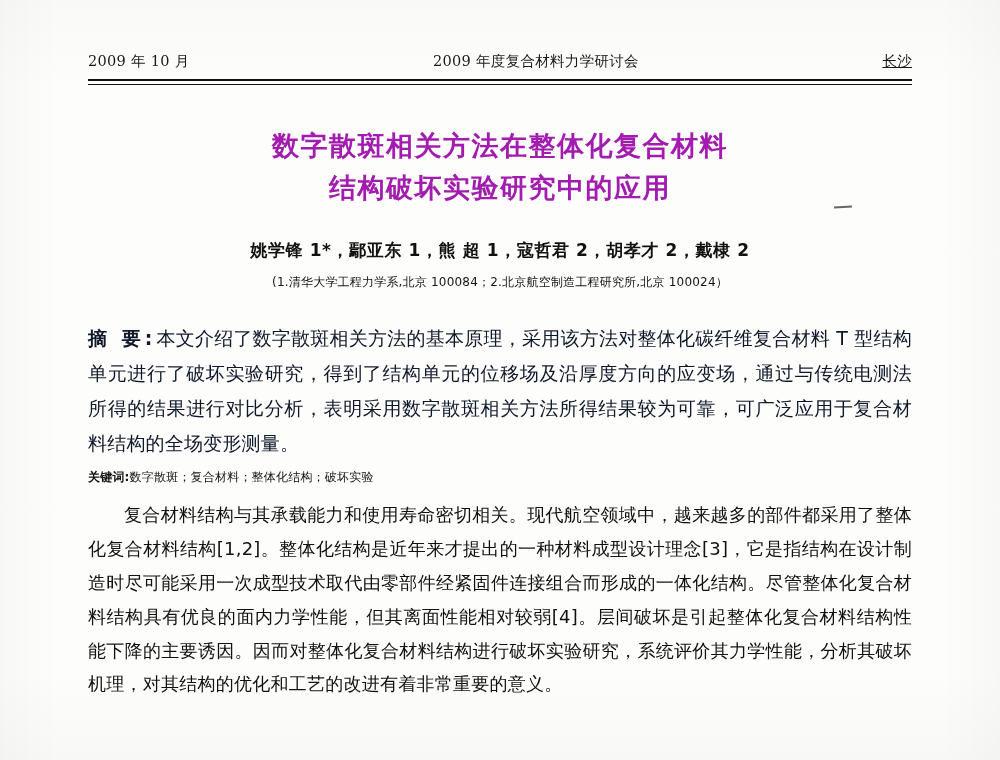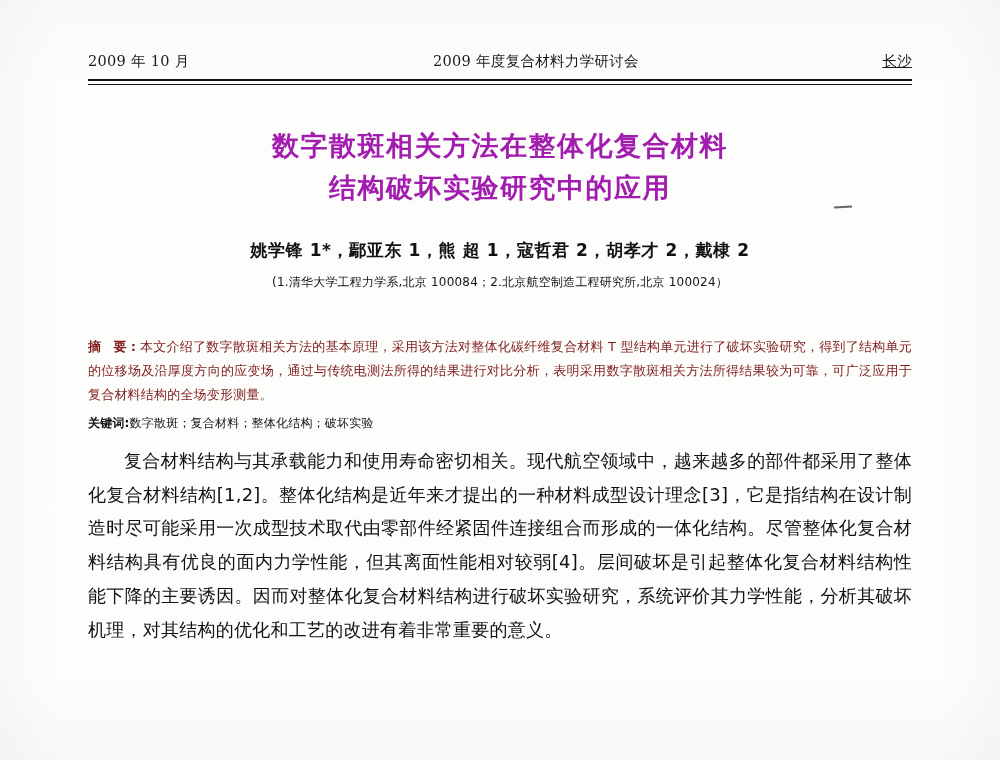--- a/index.html
+++ b/index.html
@@ -91,26 +91,26 @@
     margin-top: 12px;
     text-align: center;
     font-family: "DejaVu Sans", "Liberation Sans", sans-serif;
     font-size: 12px;
     letter-spacing: 0.2px;
     color: #141414;
   }
 
   
   .abstract {
-    margin-top: 44px;
-    font-size: 13px;
+    margin-top: 30px;
+    font-size: 19px;
     line-height: 1.85;
     text-align: justify;
     letter-spacing: 0.2px;
-    color: #7f1d1d;
+    color: #0f172a;
   }
   .abstract .lead {
     font-weight: bold;
     letter-spacing: 4px;
   }
   .keywords {
     margin-top: 8px;
     font-size: 12px;
     letter-spacing: 0.2px;
     color: #131313;

